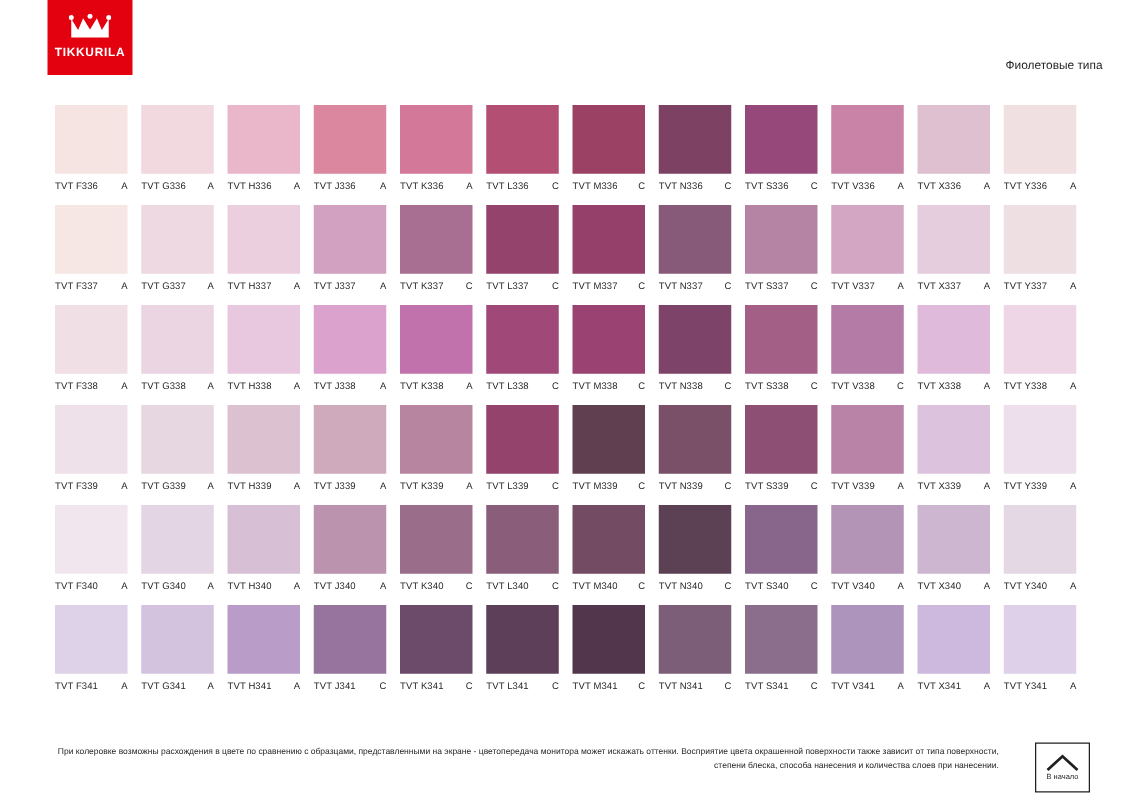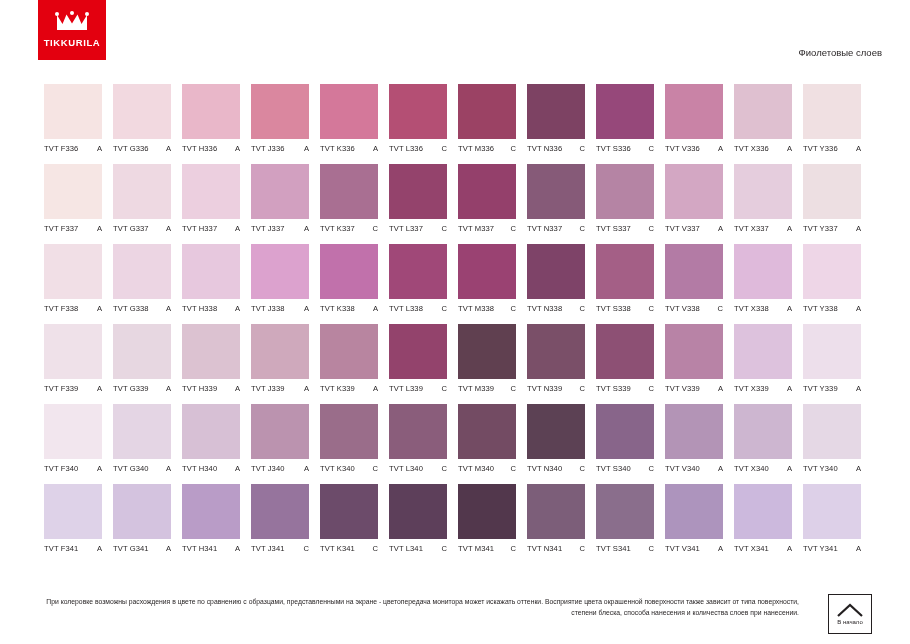--- a/index.html
+++ b/index.html
@@ -141,21 +141,21 @@
     <div class="logo-box">
       <svg class="logo-crown" viewBox="0 0 34 22">
         <path d="M2 4 L7.5 13 L11.5 3.5 L17 12.5 L22.5 3.5 L26.5 13 L32 4 L32 19 L2 19 Z" fill="#ffffff"></path>
         <circle cx="2" cy="3" r="2" fill="#ffffff"></circle>
         <circle cx="17" cy="2" r="2" fill="#ffffff"></circle>
         <circle cx="32" cy="3" r="2" fill="#ffffff"></circle>
       </svg>
       <div class="logo-word">TIKKURILA</div>
     </div>
 
-    <div class="header-title">Фиолетовые слоев</div>
+    <div class="header-title">Фиолетовые типа</div>
   </div>
 
   <div class="grid" id="grid">
       <div class="row">
         <div class="cell">
           <div class="swatch" style="background: rgb(246, 228, 227);"></div>
           <div class="cap">
             <span class="code">TVT F336</span>
             <span class="grp">A</span>
           </div>

